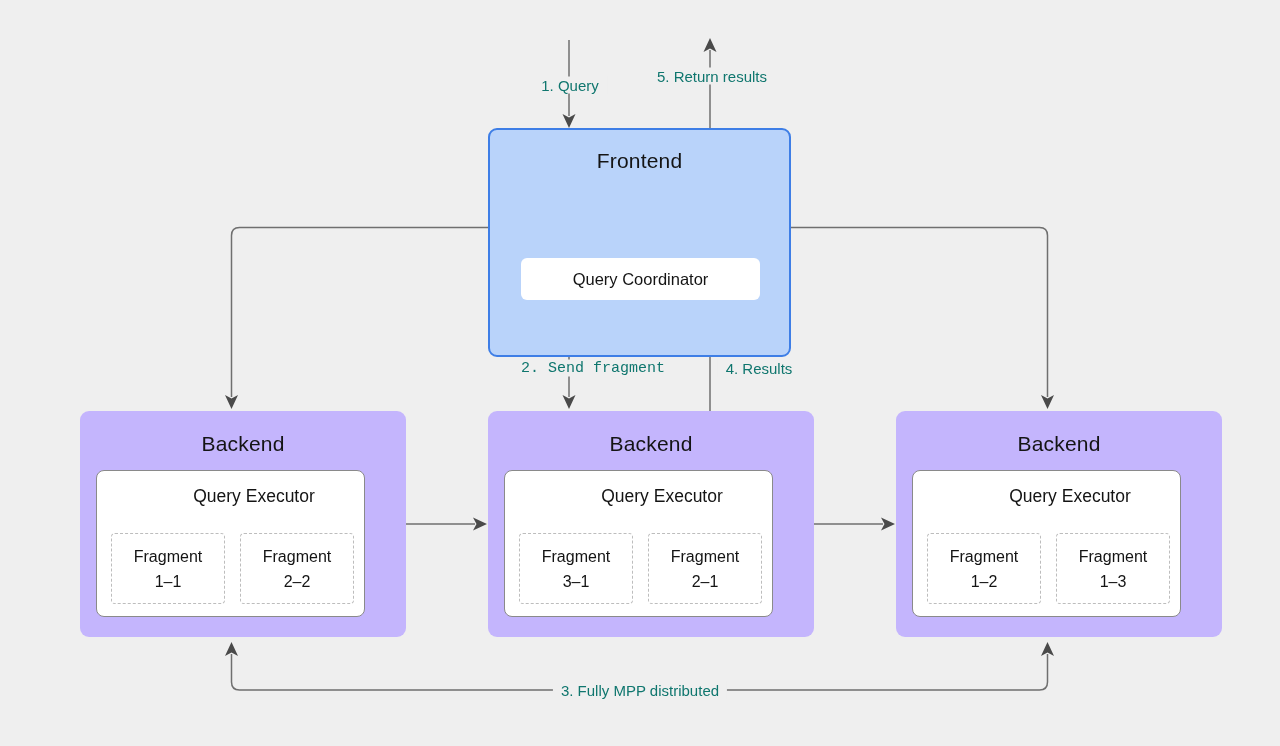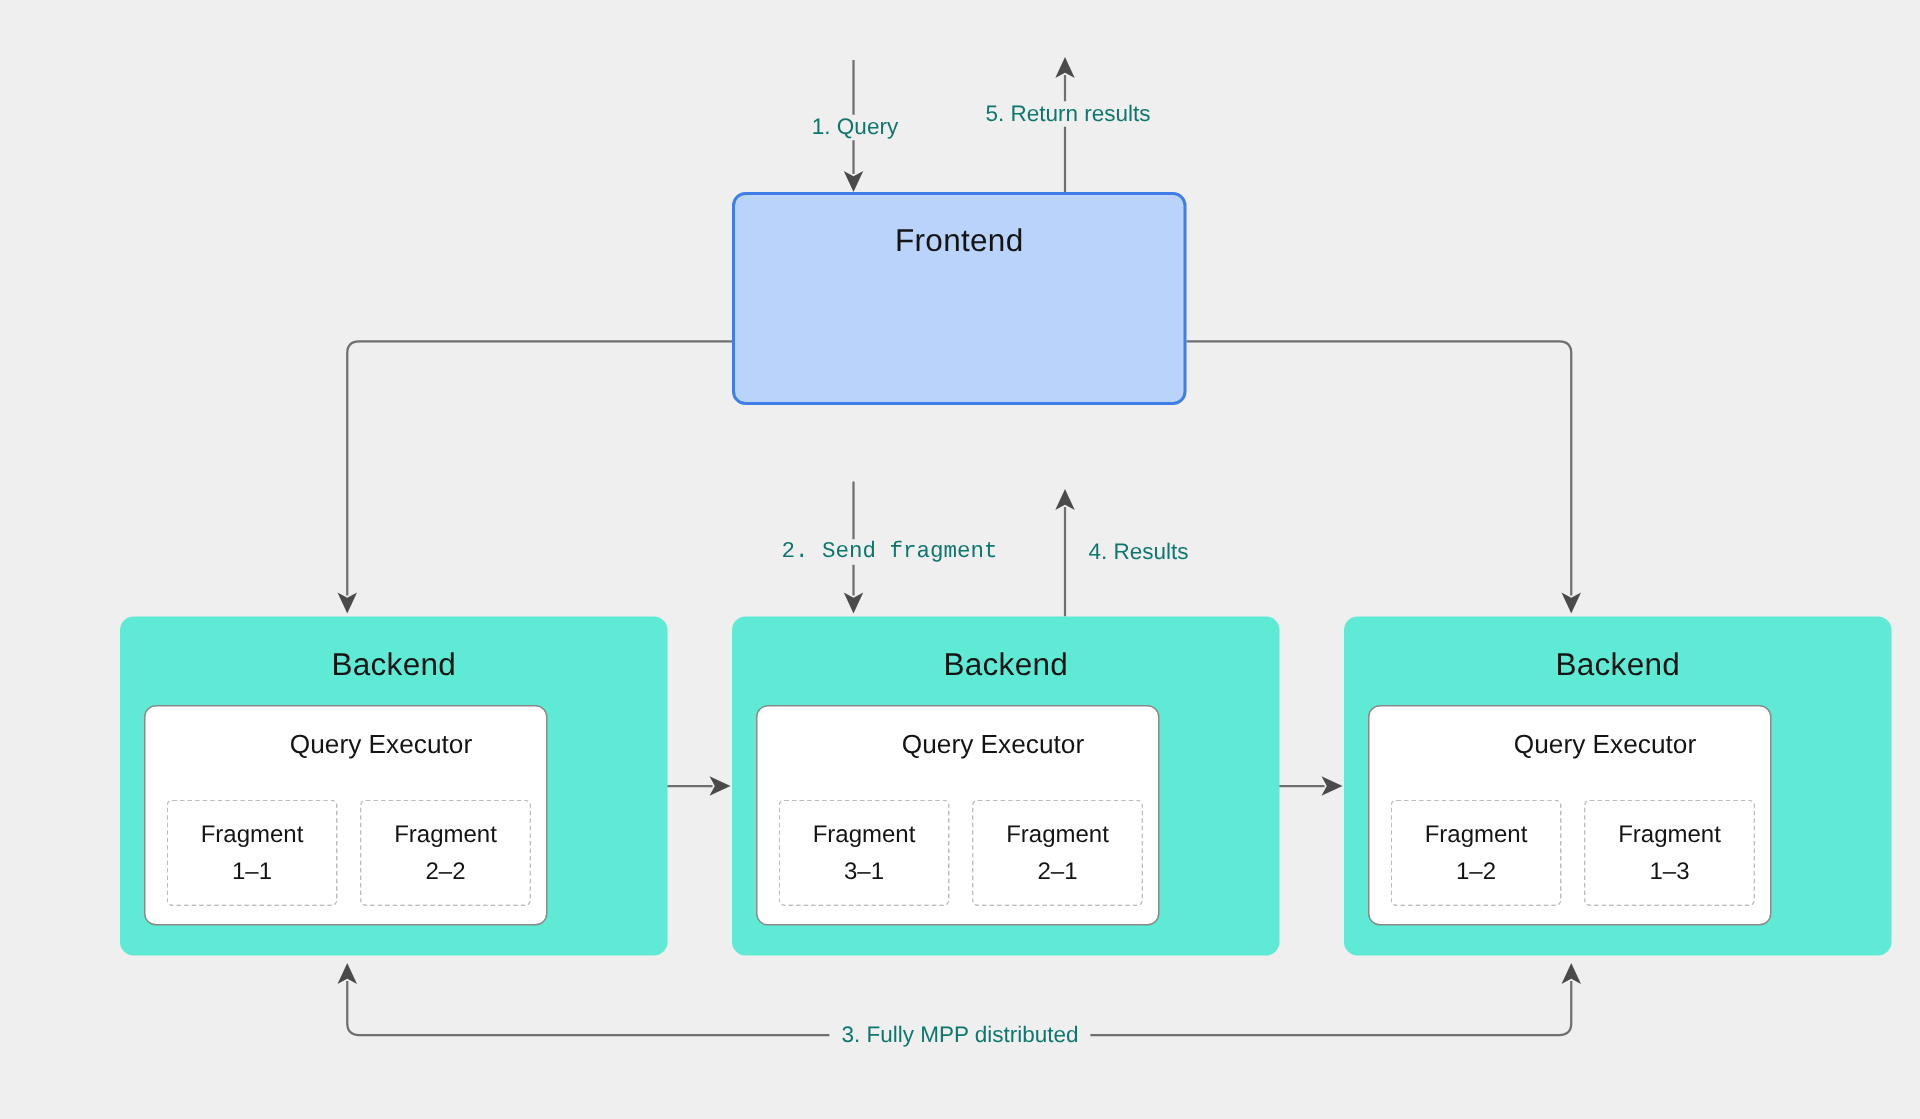--- a/index.html
+++ b/index.html
@@ -2,35 +2,35 @@
 <html><head>
 <meta charset="utf-8">
 <style>
   html,body{margin:0;padding:0;background:#efefef;}
   .canvas{
     position:relative;width:1280px;height:746px;background:#efefef;
     font-family:"Liberation Sans",sans-serif;overflow:hidden;
   }
   .connector-layer{position:absolute;left:0;top:0;z-index:0;pointer-events:none;}
   .frontend{
-    position:absolute;left:488px;top:128px;width:303px;height:142px;
+    position:absolute;left:488px;top:128px;width:303px;height:229px;
     background:#b9d3fa;border:2px solid #3e7ee6;border-radius:9px;
     box-sizing:border-box;z-index:2;
   }
   .node-title{text-align:center;font-size:21px;font-weight:500;color:#141414;letter-spacing:.2px;}
   .frontend .node-title{margin-top:19px;}
   .sub-box{
     position:absolute;left:31px;width:239px;height:42px;background:#ffffff;border-radius:6px;
     display:flex;align-items:center;justify-content:center;
     font-size:16.5px;color:#141414;z-index:3;
   }
   .sub-box.planner{top:68px;}
   .sub-box.coordinator{top:128px;}
   .backend{
-    position:absolute;top:411px;width:365px;height:226px;background:#5eead4;
+    position:absolute;top:411px;width:326px;height:226px;background:#c4b5fd;
     border-radius:9px;z-index:2;
   }
   .backend.b0{left:80px;}
   .backend.b1{left:488px;}
   .backend.b2{left:896px;}
   .backend .node-title{margin-top:21px;}
   .executor{
     position:absolute;left:16px;top:59px;width:269px;height:147px;
     border:1px solid #8a8a8a;border-radius:8px;background:#ffffff;box-sizing:border-box;padding-left:47px;
   }
@@ -84,20 +84,21 @@
       <path d="M487 524 L473 517.5 L476.5 524 L473 530.5 Z"></path>
       <path d="M793 524 L807 517.5 L803.5 524 L807 530.5 Z"></path>
       <path d="M895 524 L881 517.5 L884.5 524 L881 530.5 Z"></path>
       <path d="M231.5 642 L238 656 L231.5 652.5 L225 656 Z"></path>
       <path d="M1047.5 642 L1054 656 L1047.5 652.5 L1041 656 Z"></path>
     </g>
   </svg>
 
   <div class="frontend">
     <div class="node-title">Frontend</div>
+    <div class="sub-box coordinator">Query Coordinator</div>
   </div>
 
   <div class="backend b0">
     <div class="node-title">Backend</div>
     <div class="executor">
       <div class="executor-title">Query Executor</div>
       <div class="fragment f0">
         <span>Fragment</span>
         <span>1–1</span>
       </div>

